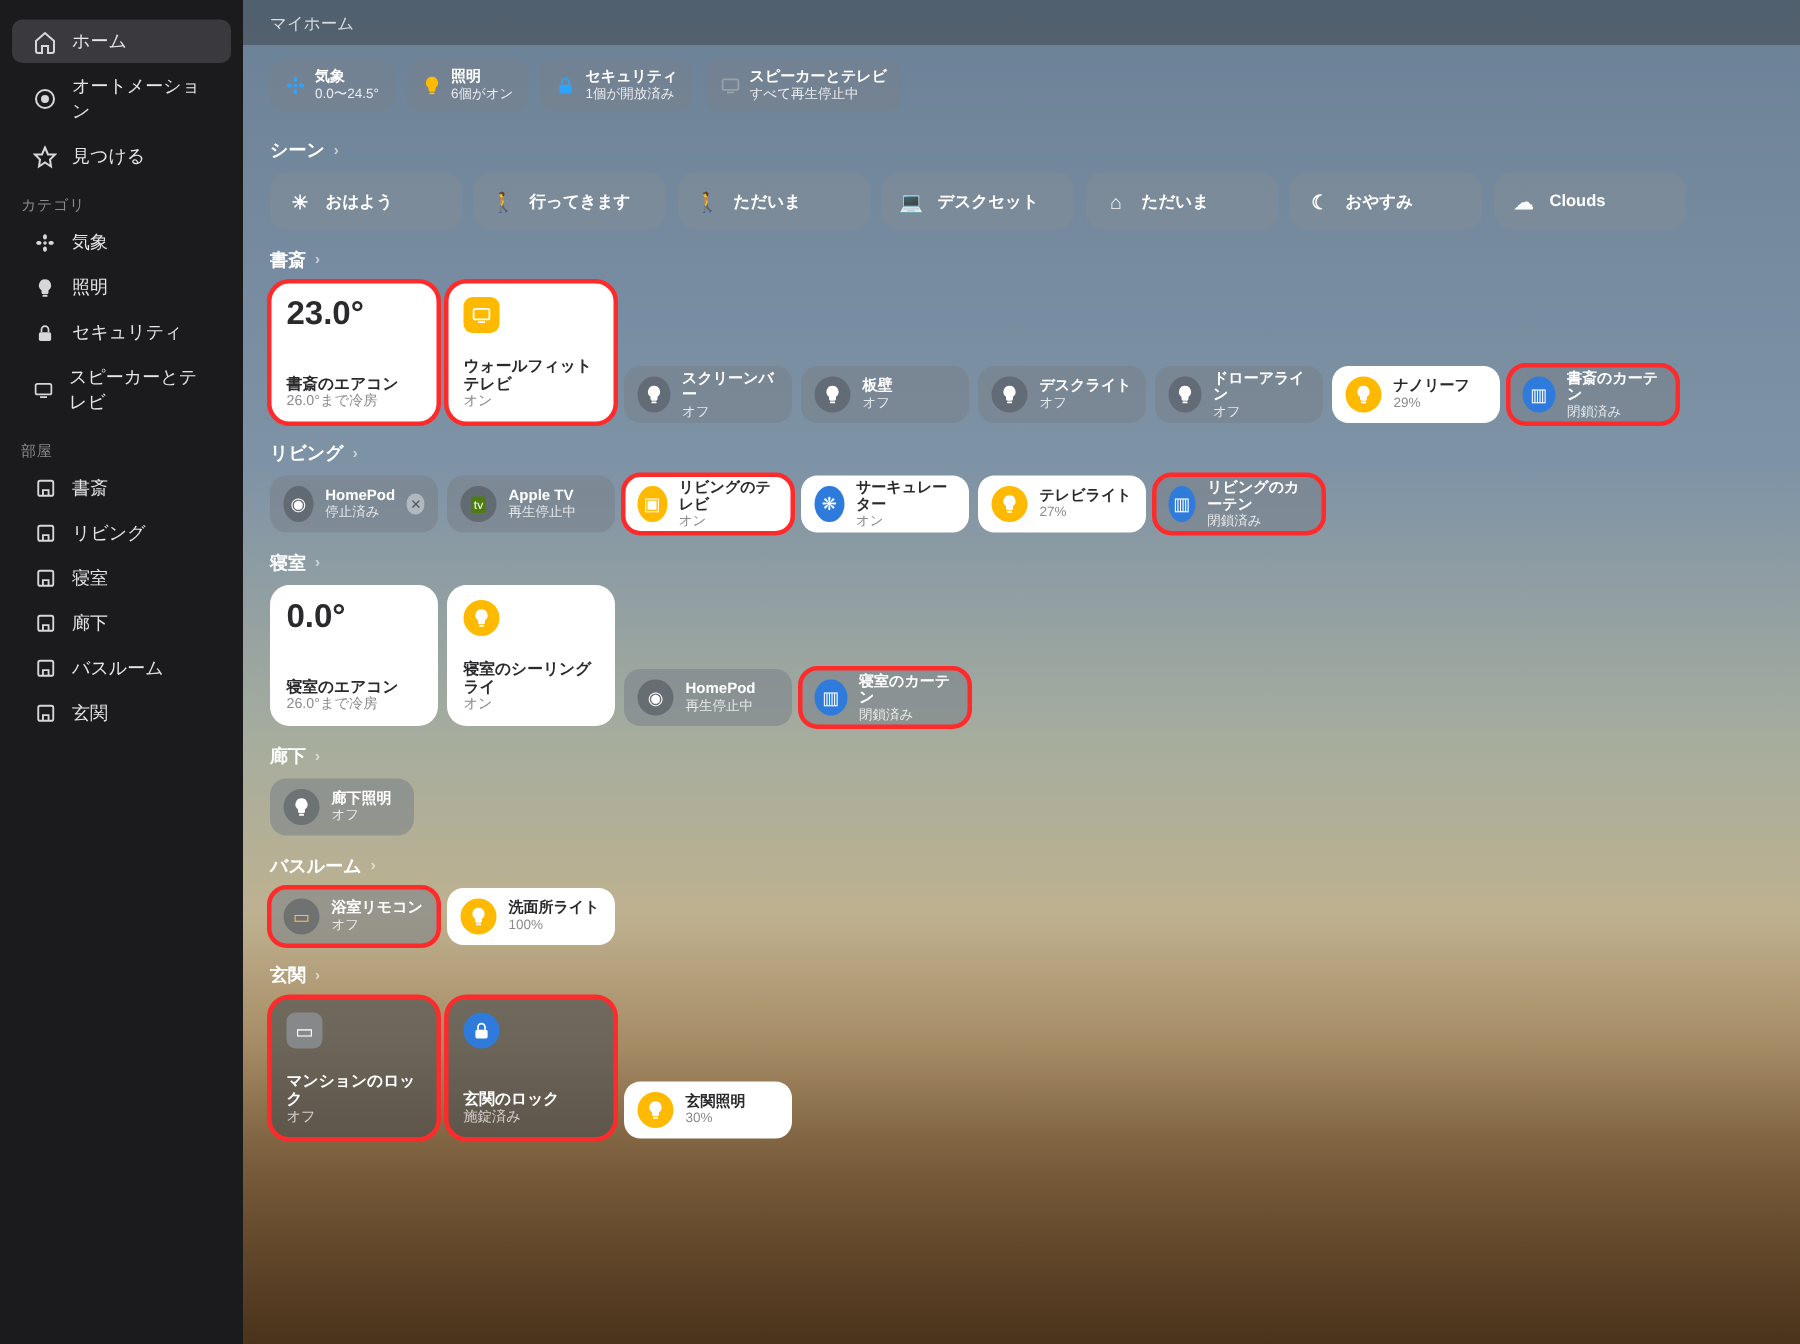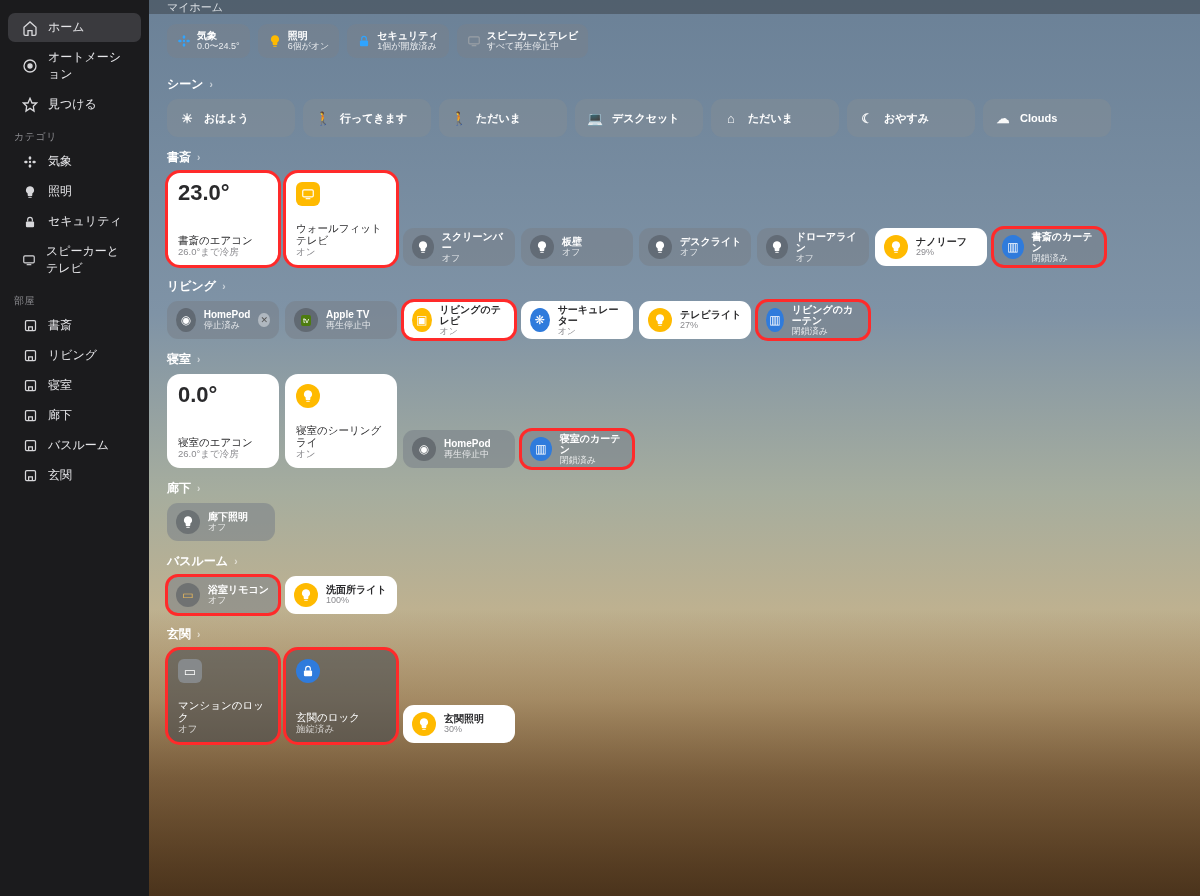--- a/index.html
+++ b/index.html
@@ -1,32 +1,32 @@
 <!DOCTYPE html>
 <html><head>
 <meta charset="utf-8">
 <style>
 * { box-sizing: border-box; margin: 0; padding: 0; font-family: -apple-system, "SF Pro", "Helvetica Neue", Arial, sans-serif; }
 body { width: 1200px; height: 896px; overflow: hidden; background: #000; }
 
 .app { display: flex; width: 100%; height: 100%; }
 
 
-.sidebar { width: 149px; background: #1b1b1d; color: #d7d7da; display: flex; flex-direction: column; padding: 12px 0 12px 0; font-size: 12px; }
+.sidebar { width: 162px; background: #1b1b1d; color: #d7d7da; display: flex; flex-direction: column; padding: 12px 0 12px 0; font-size: 12px; }
 .sidebar-item { display:flex; align-items:center; gap:10px; padding:6px 14px; border-radius:7px; margin:1px 8px; cursor:pointer; color:#e6e6e9; }
 .sidebar-item.selected { background:#3a3a3e; }
 .sidebar-item .ic { width:16px; height:16px; display:flex; align-items:center; justify-content:center; font-size:14px; color:#d7d7da; }
 .sidebar-section-label { font-size:10px; color:#8a8a8e; padding:10px 14px 2px 14px; letter-spacing:0.5px; }
 
 
 .main { flex:1; position:relative; overflow:hidden; }
 .bg { position:absolute; inset:0; background: linear-gradient(180deg, #6b8197 0%, #7f93a6 35%, #a6ad9e 55%, #d0b485 78%, #b27f45 100%); }
 .bg::after{ content:""; position:absolute; left:0; right:0; bottom:0; height:32%; background:linear-gradient(180deg, rgba(60,40,20,0) 0%, rgba(55,35,18,0.55) 60%, rgba(40,26,14,0.75) 100%);}
 .content { position:relative; height:100%; overflow:auto; padding-bottom:20px;}
-.titlebar { height:14px; display:flex; align-items:center; padding:0 18px; color:#d8dde2; font-size:11px; background:rgba(50,55,60,0.45);}
+.titlebar { height:30px; display:flex; align-items:center; padding:0 18px; color:#d8dde2; font-size:11px; background:rgba(50,55,60,0.45);}
 
 
 .pills { display:flex; gap:8px; padding: 10px 18px 6px 18px; }
 .pill { display:flex; align-items:center; gap:6px; padding:6px 10px; border-radius:9px; background:rgba(120,130,140,0.55); color:#fff; font-size:10px; line-height:11px; cursor:pointer;}
 .pill .pic { width:14px; height:14px; border-radius:50%; display:flex; align-items:center; justify-content:center; font-size:10px;}
 .pill .t1{ font-weight:600; font-size:10px;}
 .pill .t2{ font-size:9px; opacity:0.85; display:block;}
 
 
 .section-h { display:flex; align-items:center; gap:6px; color:#fff; font-size:12px; font-weight:700; padding:12px 18px 6px 18px; cursor:pointer;}
@@ -37,39 +37,39 @@
 .scene { width:128px; height:38px; border-radius:11px; background:rgba(130,140,150,0.55); display:flex; align-items:center; gap:9px; padding:0 12px; color:#fff; font-size:11px; font-weight:600; cursor:pointer;}
 .scene .sic{ width:16px; height:16px; display:flex; align-items:center; justify-content:center; font-size:13px; opacity:0.95;}
 
 
 .row { display:flex; gap:6px; padding:0 18px; align-items:flex-end; flex-wrap:nowrap;}
 
 
 .tile-l { width:112px; height:94px; border-radius:13px; background:#fff; padding:10px 11px 9px 11px; display:flex; flex-direction:column; justify-content:space-between; color:#2a2a2c; cursor:pointer; position:relative;}
 .tile-l.dark { background:rgba(70,75,80,0.6); color:#fff;}
 .tile-l .big { font-size:22px; font-weight:700; line-height:22px;}
-.tile-l .name { font-size:10.5px; font-weight:400; line-height:12px;}
+.tile-l .name { font-size:10.5px; font-weight:700; line-height:12px;}
 .tile-l .sub  { font-size:9.5px; color:#8a8a8e; line-height:11px;}
 .tile-l.dark .sub{ color:rgba(255,255,255,0.7);}
 .tile-l .topicon{ width:24px; height:24px; border-radius:50%; background:#ffba00; display:flex; align-items:center; justify-content:center; color:#fff; font-size:13px;}
 .hl { outline:3px solid #ff2a2a; outline-offset:-1px; }
 
 
 .tile-s { width:112px; height:38px; border-radius:11px; display:flex; align-items:center; gap:8px; padding:0 9px; cursor:pointer;}
 .tile-s .ic{ width:24px; height:24px; border-radius:50%; display:flex; align-items:center; justify-content:center; font-size:12px;}
 .tile-s .txt{ display:flex; flex-direction:column; line-height:11px;}
 .tile-s .t1{ font-size:10px; font-weight:600;}
 .tile-s .t2{ font-size:9px; opacity:0.8;}
 .tile-s.off{ background:rgba(120,128,136,0.55); color:#fff;}
 .tile-s.off .ic{ background:rgba(80,85,92,0.55); color:#ffba00;}
 .tile-s.on { background:#fff; color:#2a2a2c;}
 .tile-s.on .ic{ background:#ffba00; color:#fff;}
 .tile-s.on .t2{ color:#8a8a8e; opacity:1;}
 .tile-s.blue .ic{ background:#2f7bdc; color:#fff;}
-.tile-s.mini{ width:108px;}
+.tile-s.mini{ width:96px;}
 .tile-s.music .ic{ background:rgba(80,85,92,0.6); color:#fff;}
 .badge{ margin-left:auto; width:14px; height:14px; border-radius:50%; background:rgba(255,255,255,0.4); color:#555; font-size:9px; display:flex; align-items:center; justify-content:center;}
 
 .tile-l .topicon.sq{ border-radius:6px;}
 .tile-l .topicon.gray{ background:rgba(140,145,150,0.8);}
 .tile-l .topicon.blue{ background:#2f7bdc;}
 
 </style>
 </head>
 <body>

